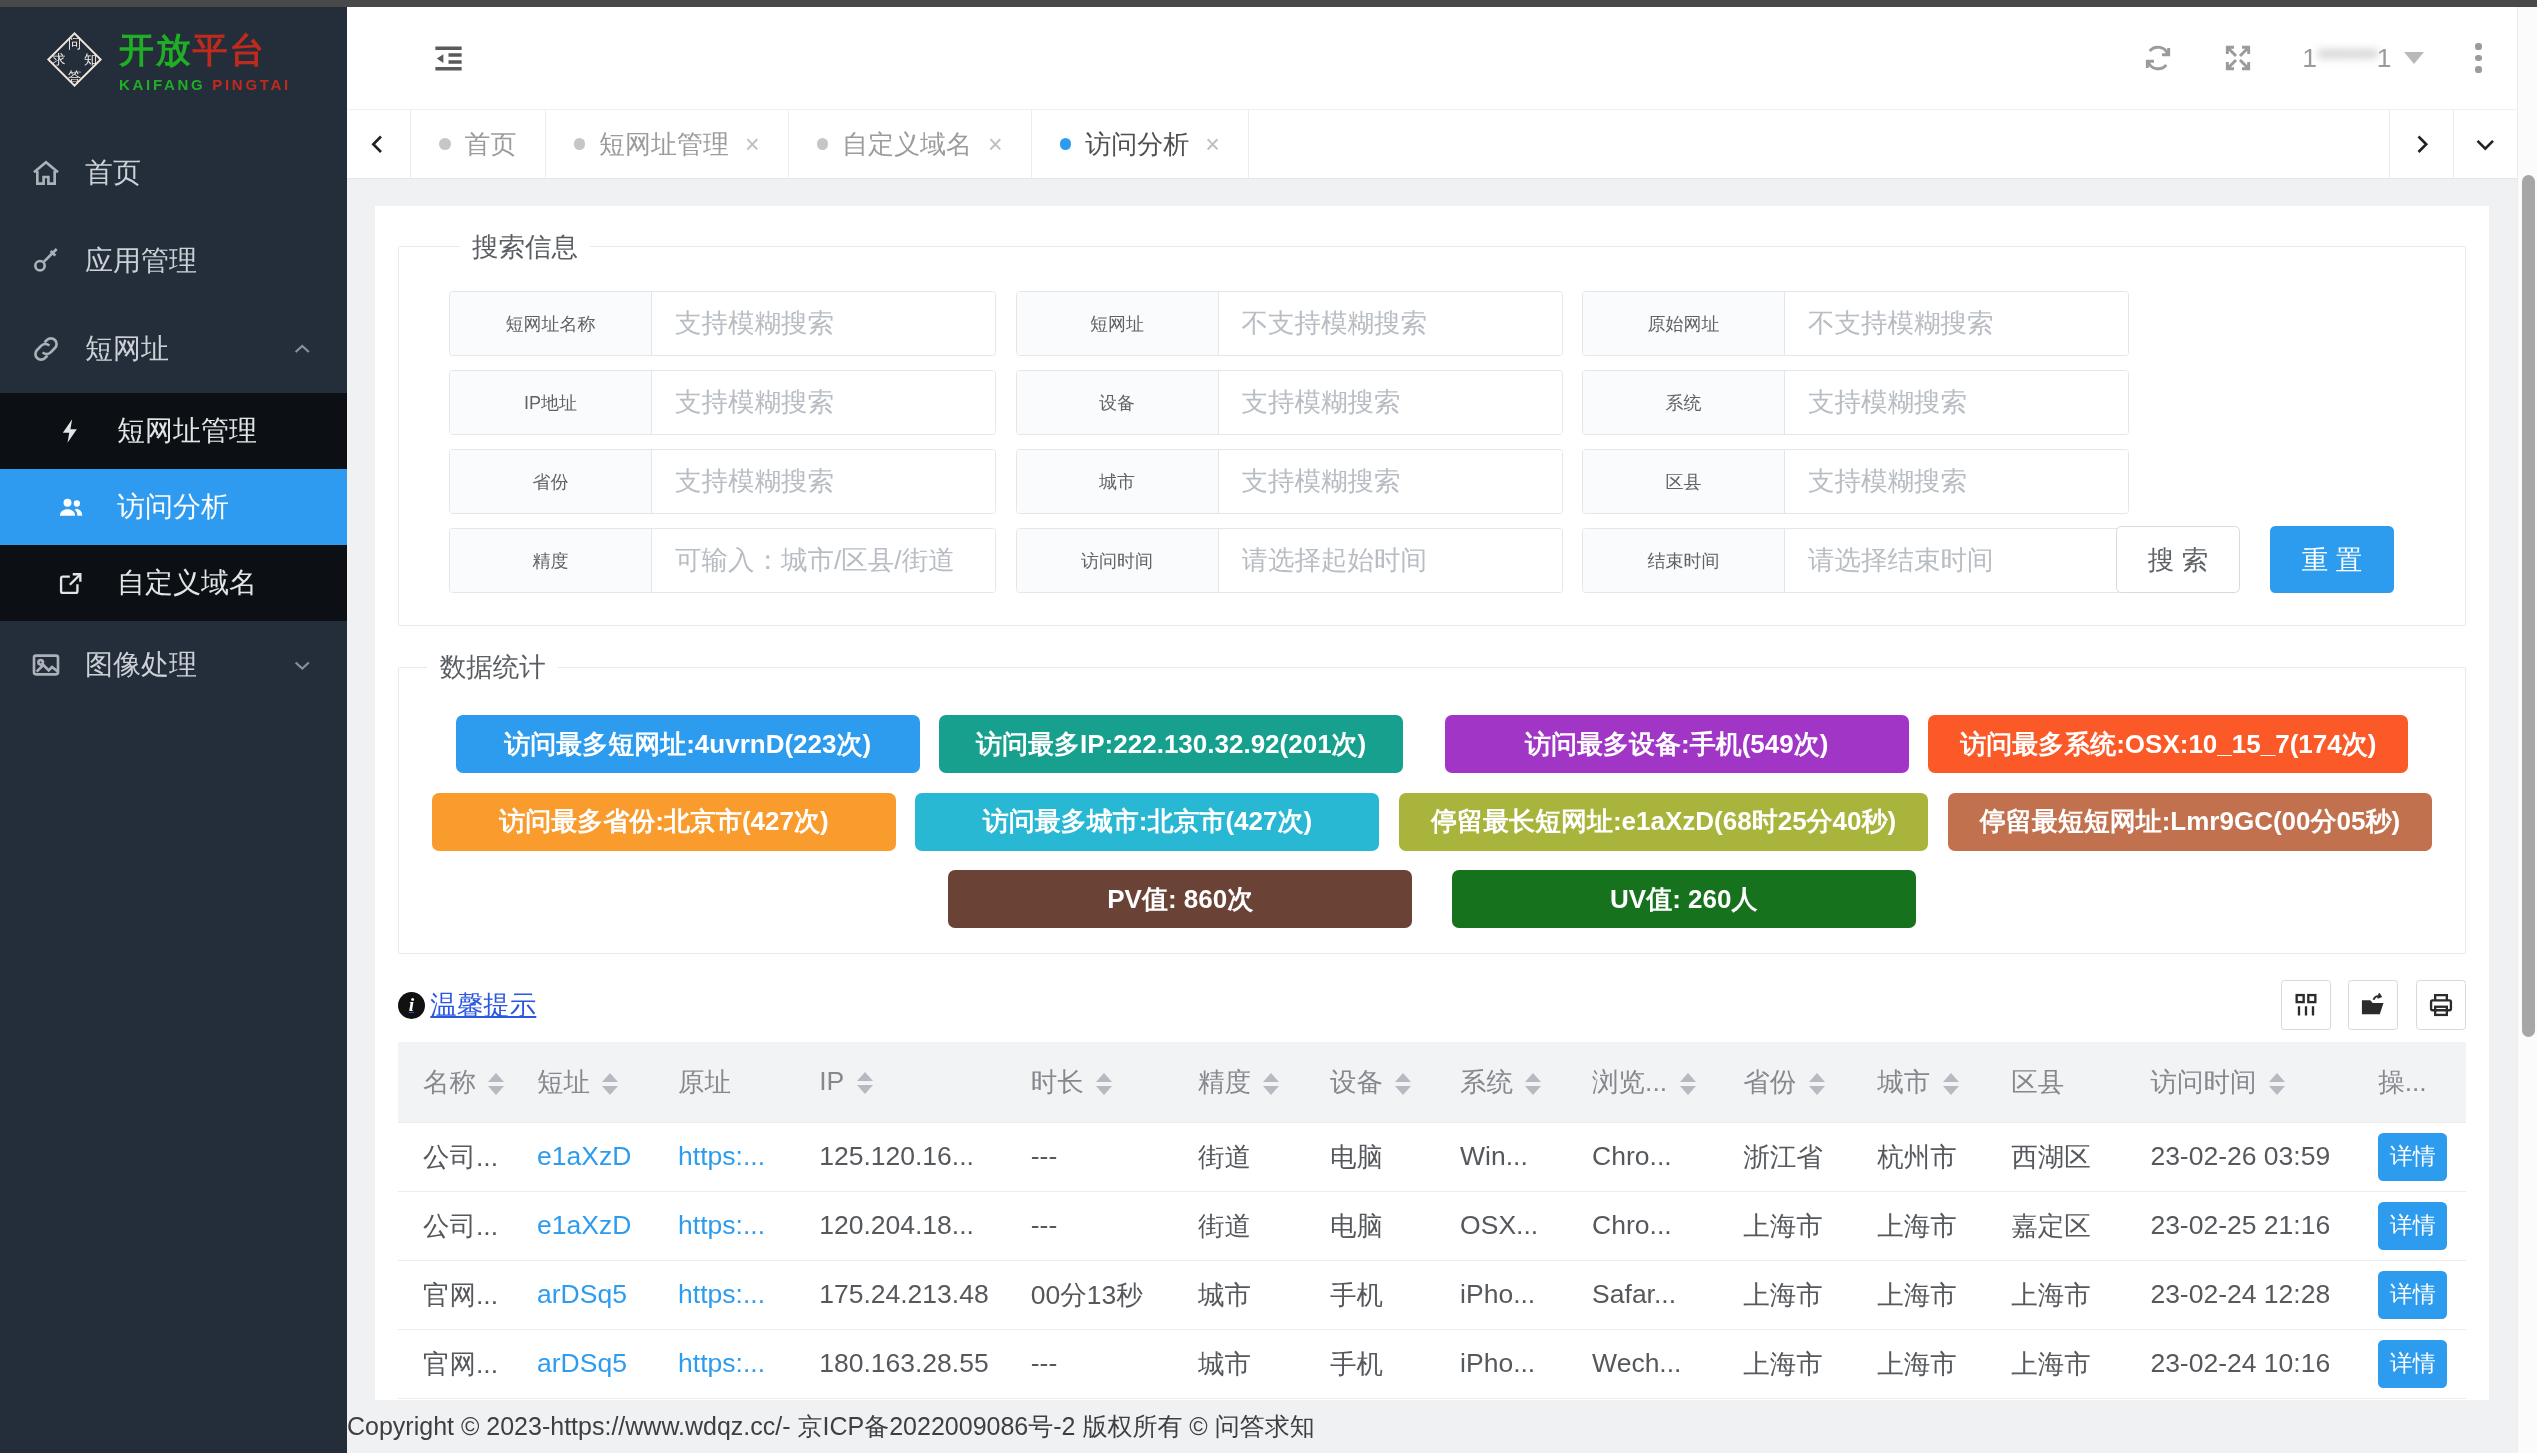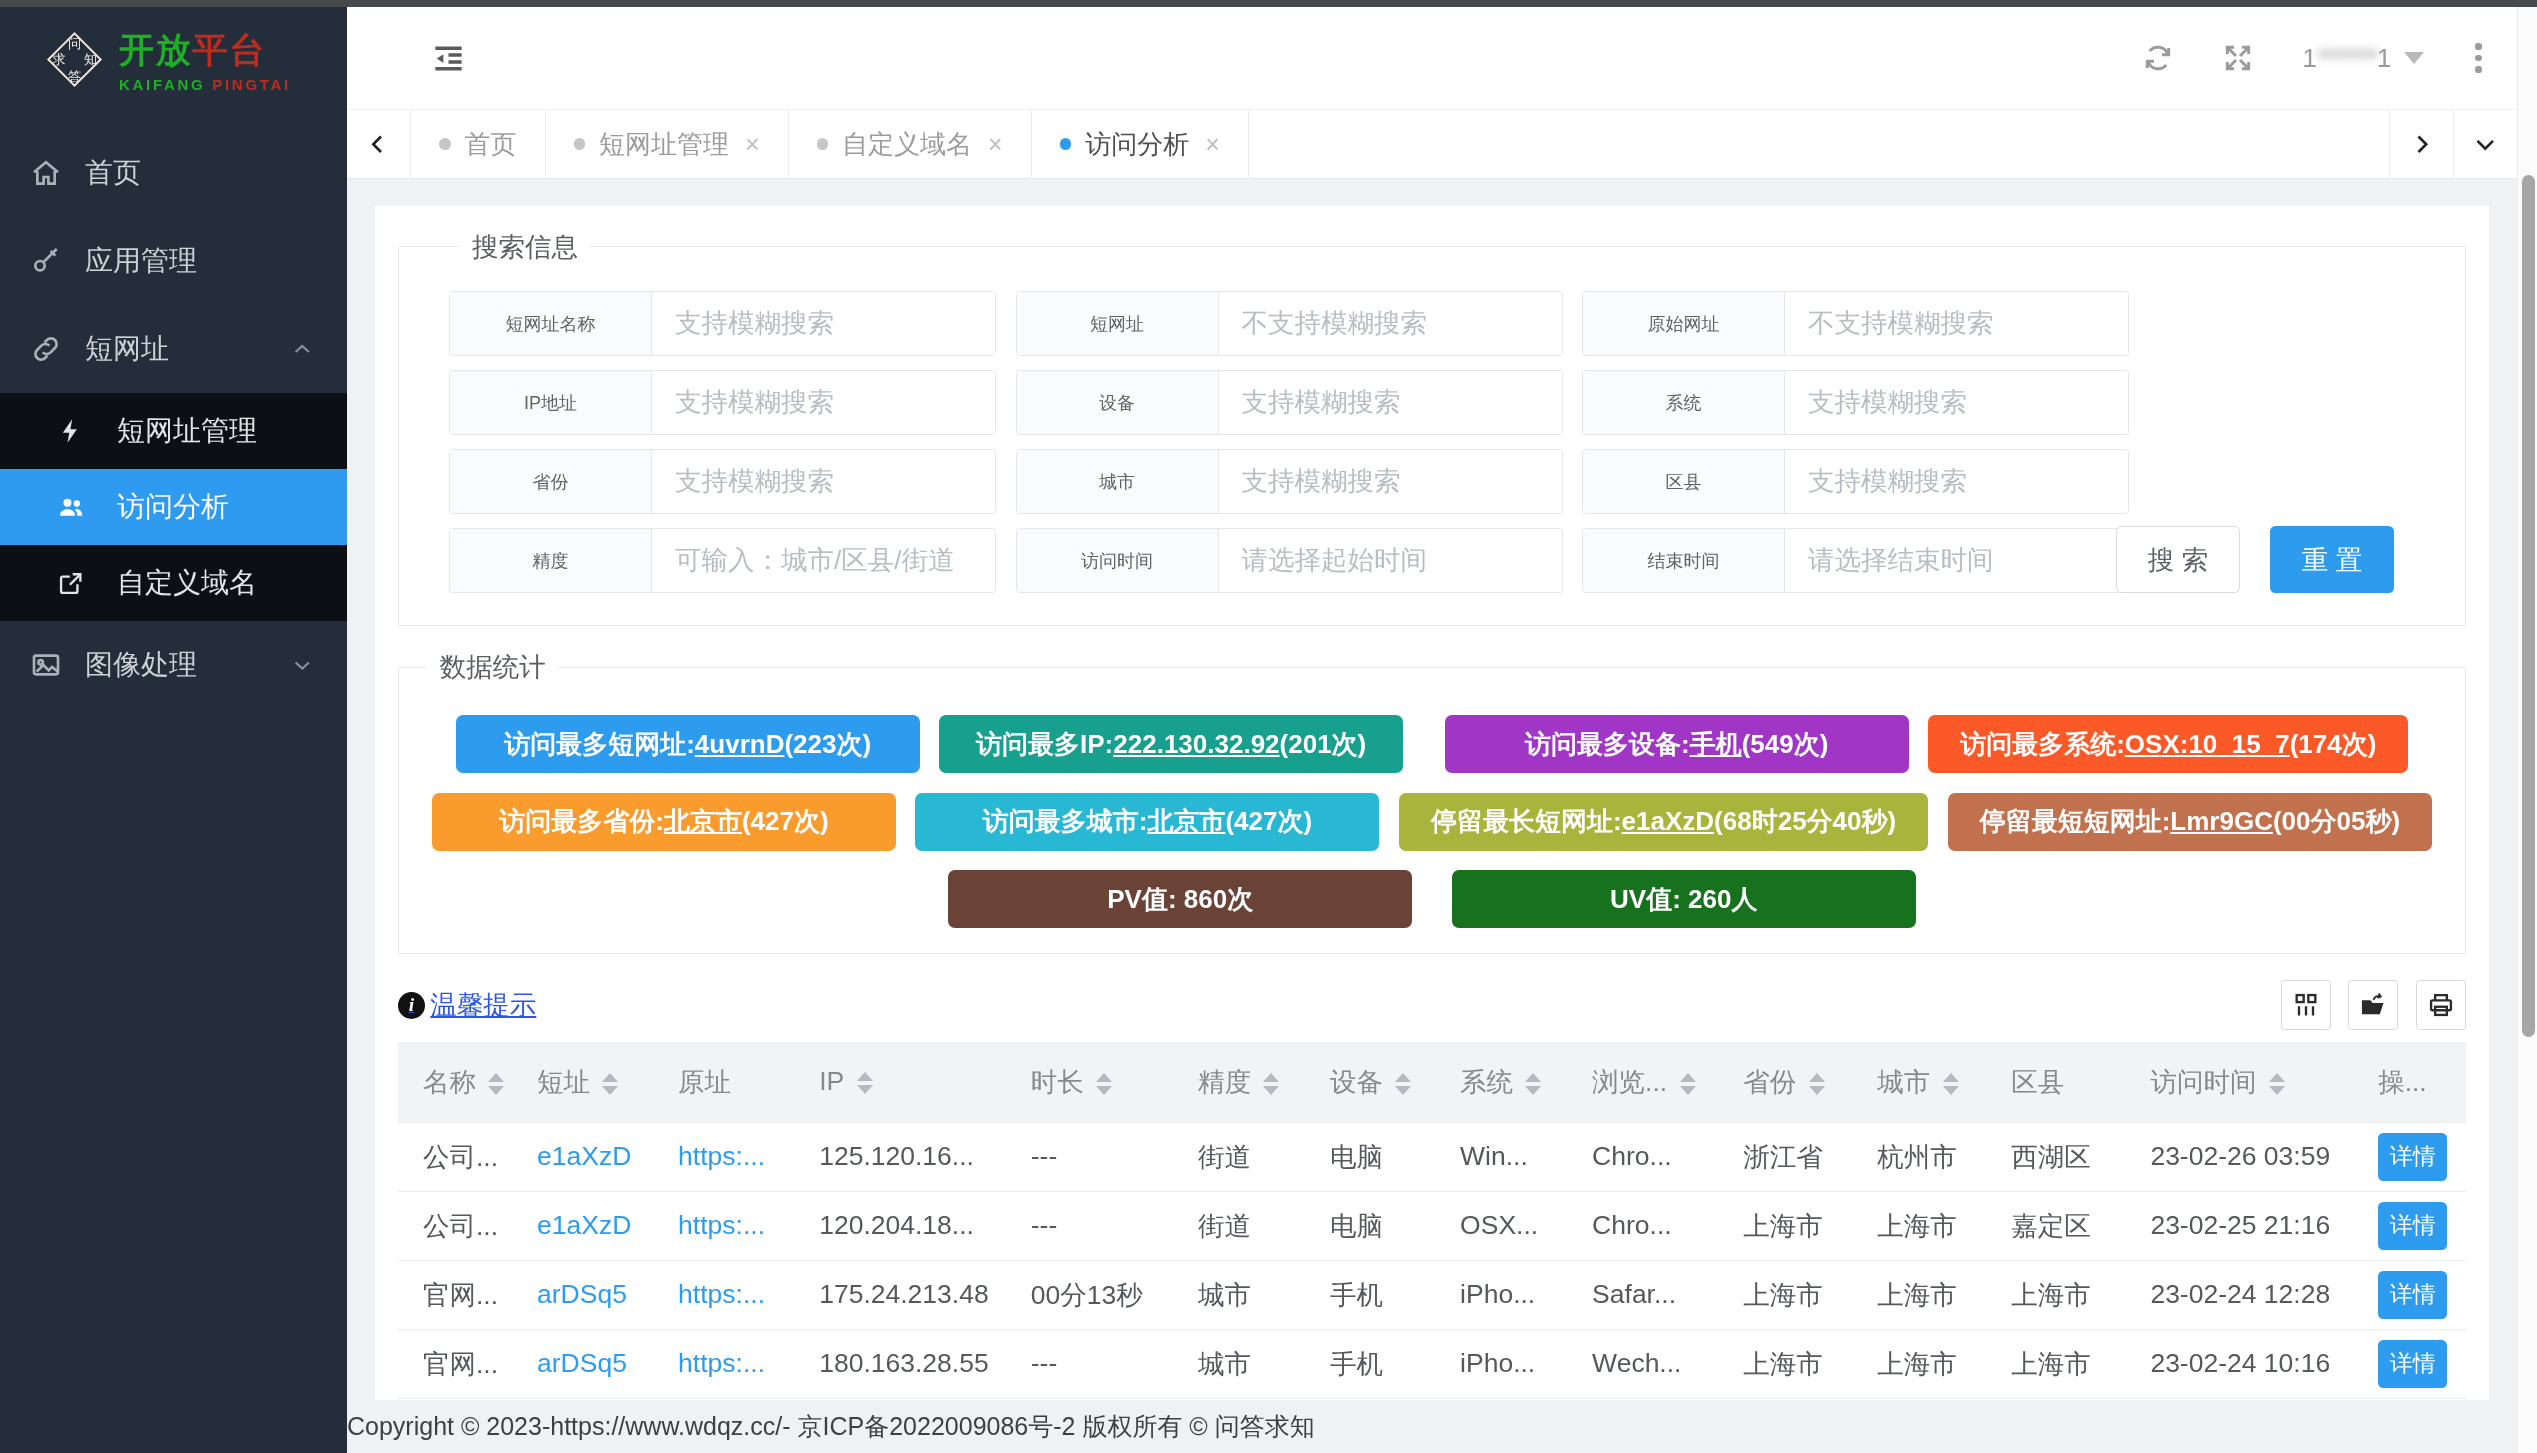--- a/index.html
+++ b/index.html
@@ -78,21 +78,21 @@
   .field input::placeholder { color:#b8bdc3; }
   .search-btns { position:absolute; right:71px; bottom:32px; display:flex; gap:30px; }
   .btn { height:67px; width:124px; border-radius:5.3px; font-size:26.5px; cursor:pointer; font-family:inherit; }
   .btn-plain { background:#fff; border:0.9px solid #d8dadc; color:#5f6368; }
   .btn-primary { background:#2d9cee; border:none; color:#fff; }
 
   .stats-rows { display:flex; flex-direction:column; gap:19.5px; align-items:center; }
   .stats-row { display:flex; gap:19.5px; justify-content:center; }
   .badge { min-width:464px; height:58px; border-radius:7px; color:#fff; font-size:26px; font-weight:bold;
            display:inline-flex; align-items:center; justify-content:center; padding:0 32px; cursor:pointer; }
-  .badge-link { color:#fff; text-decoration:underline; }
+  .badge-link { color:#fff; }
 
   .table-toolbar { margin-top:14px; height:74px; display:flex; align-items:center; }
   .tip-link { font-size:26.5px; color:#2b57e0; text-decoration:underline; cursor:pointer;
               display:inline-flex; align-items:center; }
   .info-i { width:27px; height:27px; border-radius:50%; background:#111; color:#fff; font-size:19.5px;
             font-family:"Liberation Serif",serif; font-style:italic; font-weight:bold;
             display:inline-flex; align-items:center; justify-content:center; margin-right:5.3px; flex:none; }
   .tool-btns { margin-left:auto; display:flex; gap:17.7px; }
   .tool-btn { width:50px; height:50px; border:0.9px solid #d9d9d9; border-radius:3.5px; background:#fff;
               display:flex; align-items:center; justify-content:center; cursor:pointer; color:#2b2b2b; }

